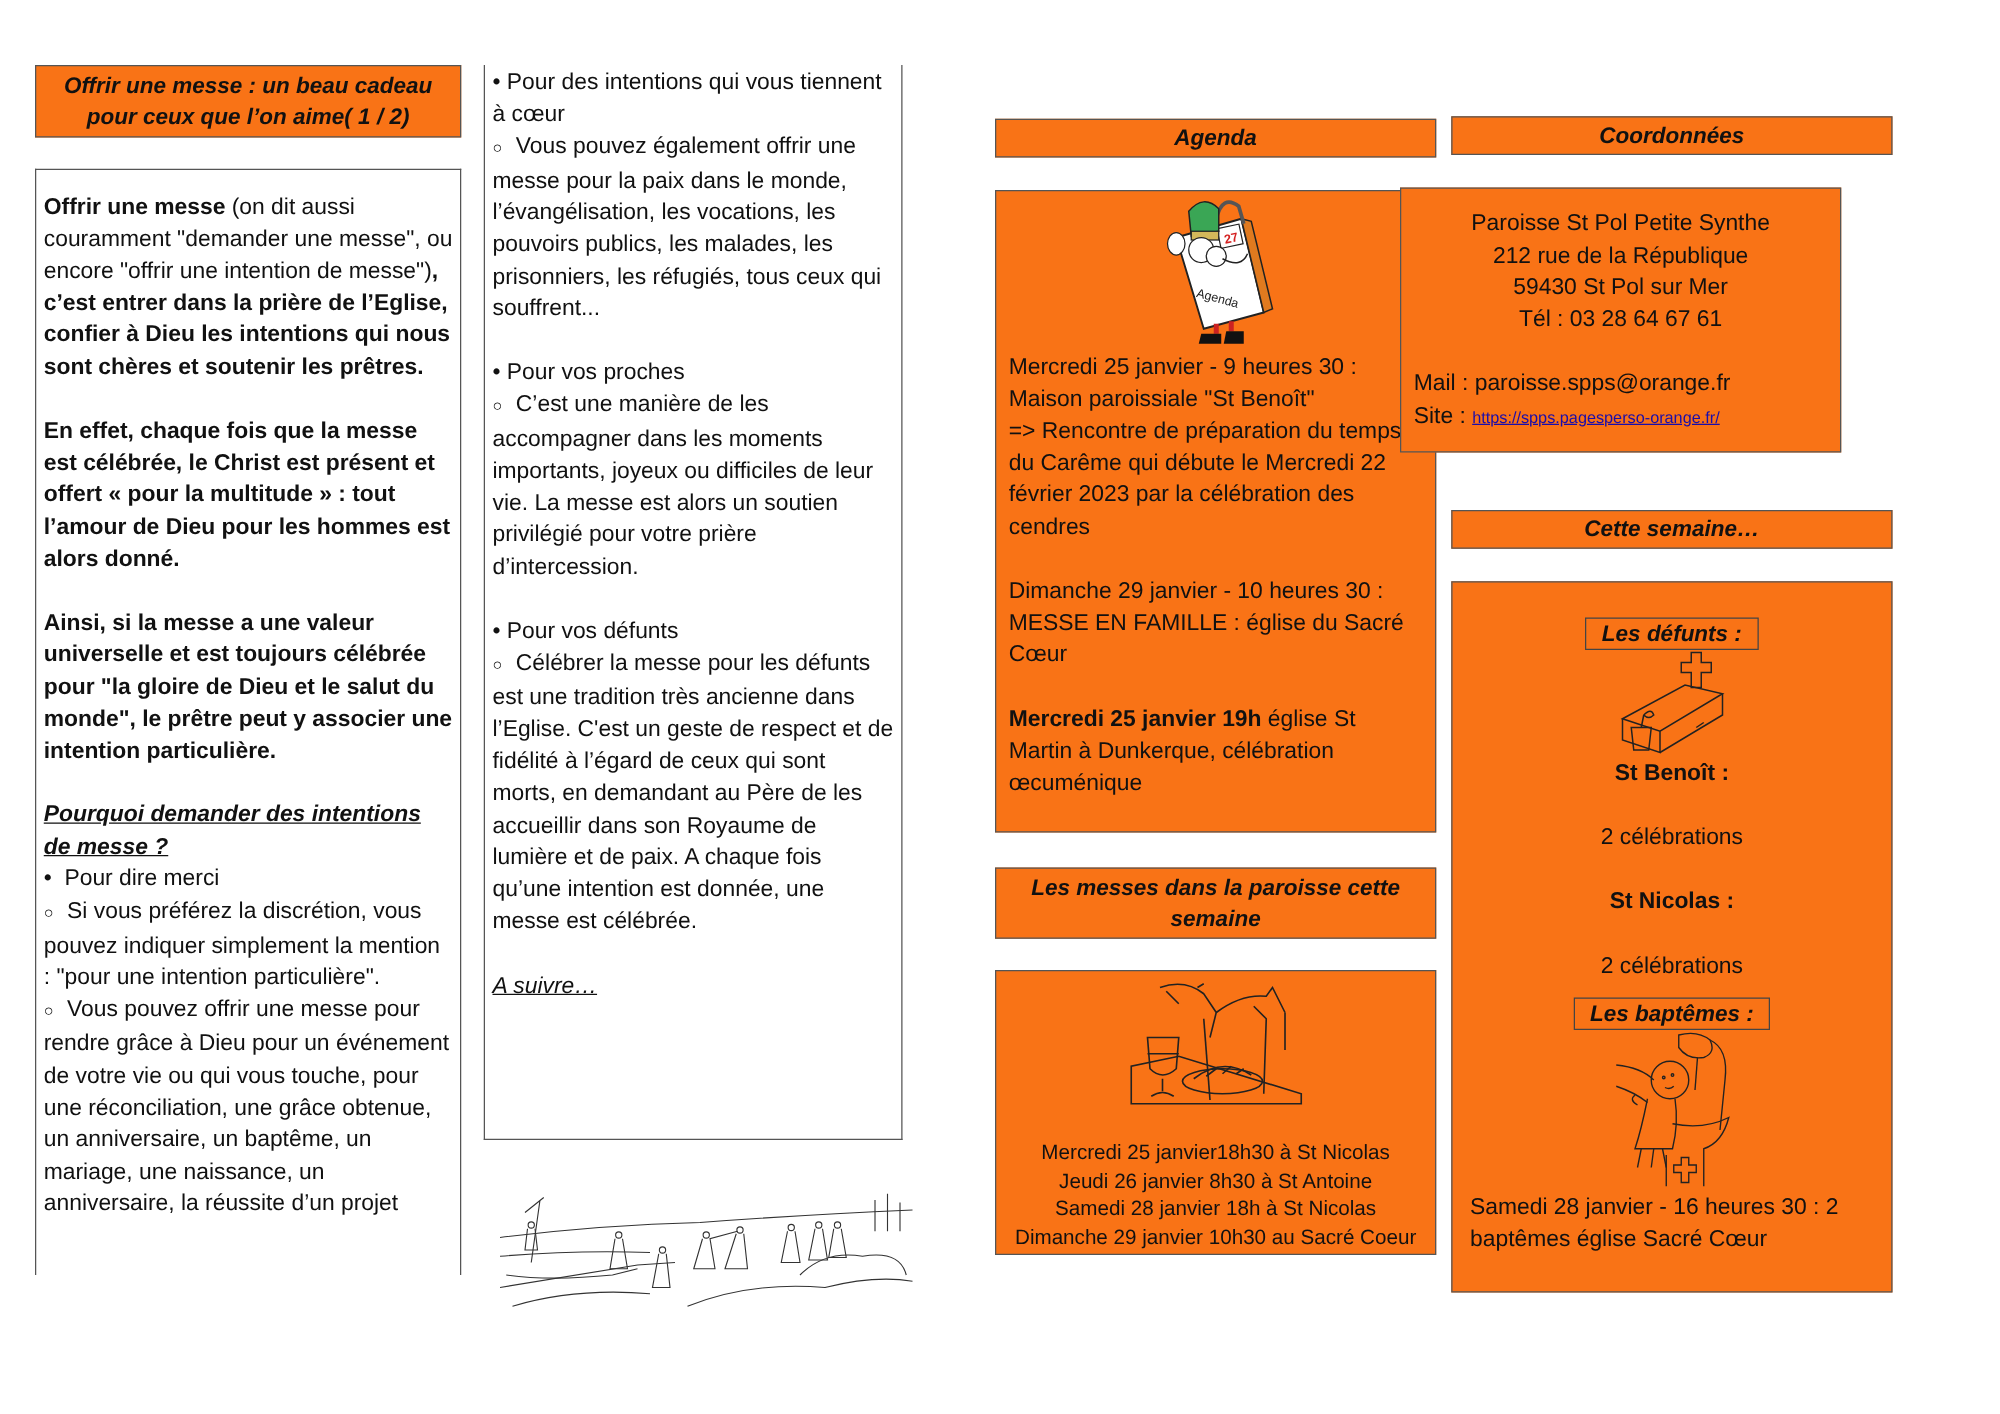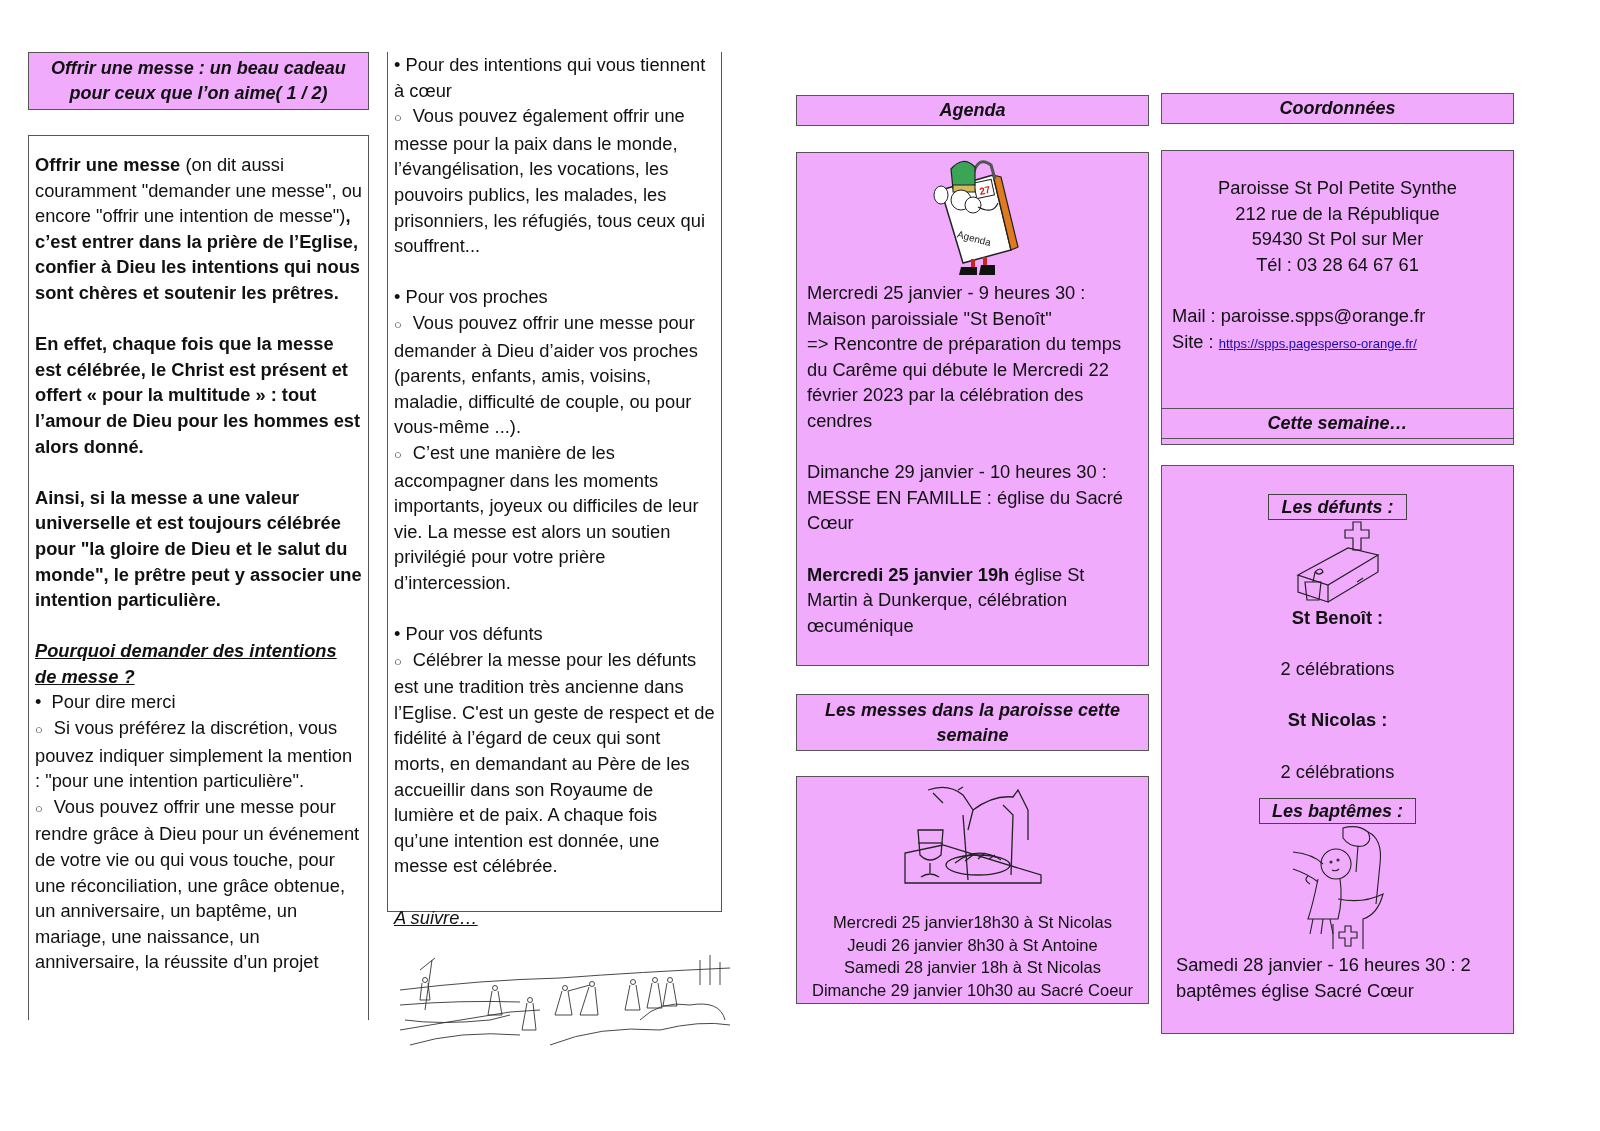--- a/index.html
+++ b/index.html
@@ -2,21 +2,21 @@
 <html><head>
   <meta charset="utf-8">
   <style>
     html, body { margin: 0; padding: 0; background: #ffffff; }
     body {
       width: 1600px; height: 1131px; position: relative; overflow: hidden;
       font-family: "Liberation Sans", "DejaVu Sans", sans-serif;
       color: #111;
     }
     .abs { position: absolute; box-sizing: border-box; }
-    .box { border: 1.5px solid #555; background: #f0abfc; }
+    .box { border: 1.5px solid #555; background: #f97316; }
     .title-box {
       display: flex; align-items: center; justify-content: center;
       text-align: center; font-weight: bold; font-style: italic;
       font-size: 18px; line-height: 25px;
     }
     .txt { font-size: 18.3px; line-height: 25.6px; }
     .p { margin: 0; }
     .gap { height: 25.6px; }
     .b { font-weight: bold; }
     .bi { font-weight: bold; }
@@ -65,23 +65,20 @@
 <div class="abs txt" style="left:387px; top:52px; width:335px; height:860px; border:1.5px solid #555; border-top:none; padding:0 6px 0 6px;">
   <p class="p">
     <span>• </span><span>Pour des intentions qui vous tiennent à cœur</span>
   </p>
   <p class="p">
     <span style="font-size:13px;">○&nbsp;&nbsp;&nbsp;</span><span>Vous pouvez également offrir une messe pour la paix dans le monde, l’évangélisation, les  vocations,  les pouvoirs publics, les malades, les prisonniers, les réfugiés, tous ceux qui souffrent...</span>
   </p>
   <div class="gap"></div>
   <p class="p">
     <span>• </span><span>Pour vos proches</span>
-  </p>
-  <p class="p">
-    <span style="font-size:13px;">○&nbsp;&nbsp;&nbsp;</span><span>Vous pouvez offrir une messe pour demander à Dieu d’aider vos proches (parents, enfants, amis, voisins, maladie, difficulté de couple, ou pour vous-même ...).</span>
   </p>
   <p class="p">
     <span style="font-size:13px;">○&nbsp;&nbsp;&nbsp;</span><span>C’est une manière de les accompagner dans les moments importants, joyeux ou difficiles de leur vie. La messe est alors un soutien privilégié pour votre prière d’intercession.</span>
   </p>
   <div class="gap"></div>
   <p class="p">
     <span>• </span><span>Pour vos défunts</span>
   </p>
   <p class="p">
     <span style="font-size:13px;">○&nbsp;&nbsp;&nbsp;</span><span>Célébrer la messe pour les défunts est une tradition très ancienne dans l’Eglise. C'est un geste de respect et de fidélité à l’égard de ceux qui sont morts, en demandant au Père de les accueillir dans son Royaume de lumière et de paix. A chaque fois qu’une intention est donnée, une messe est célébrée.</span>
@@ -195,21 +192,21 @@
     <div>Jeudi 26 janvier 8h30 à St Antoine</div>
     <div>Samedi 28 janvier 18h à St Nicolas</div>
     <div>Dimanche 29 janvier 10h30 au Sacré Coeur</div>
   </div>
 </div>
 
 <div class="abs box title-box" style="left:1161px; top:93px; width:353px; height:31px;">
   <span>Coordonnées</span>
 </div>
 
-<div class="abs box txt" style="left:1161px; top:150px; width:353px; height:295px; padding:24px 10px 0 10px;">
+<div class="abs box txt" style="left:1120px; top:150px; width:353px; height:212px; padding:14px 10px 0 10px;">
   <div class="center">
     <div>Paroisse St Pol Petite Synthe</div>
     <div>212 rue de la République</div>
     <div>59430 St Pol sur Mer</div>
     <div>Tél : 03 28 64 67 61</div>
   </div>
   <div class="gap"></div>
   <div>Mail : paroisse.spps@orange.fr</div>
   <div>
     <span>Site : </span><a class="link">https://spps.pagesperso-orange.fr/</a>

